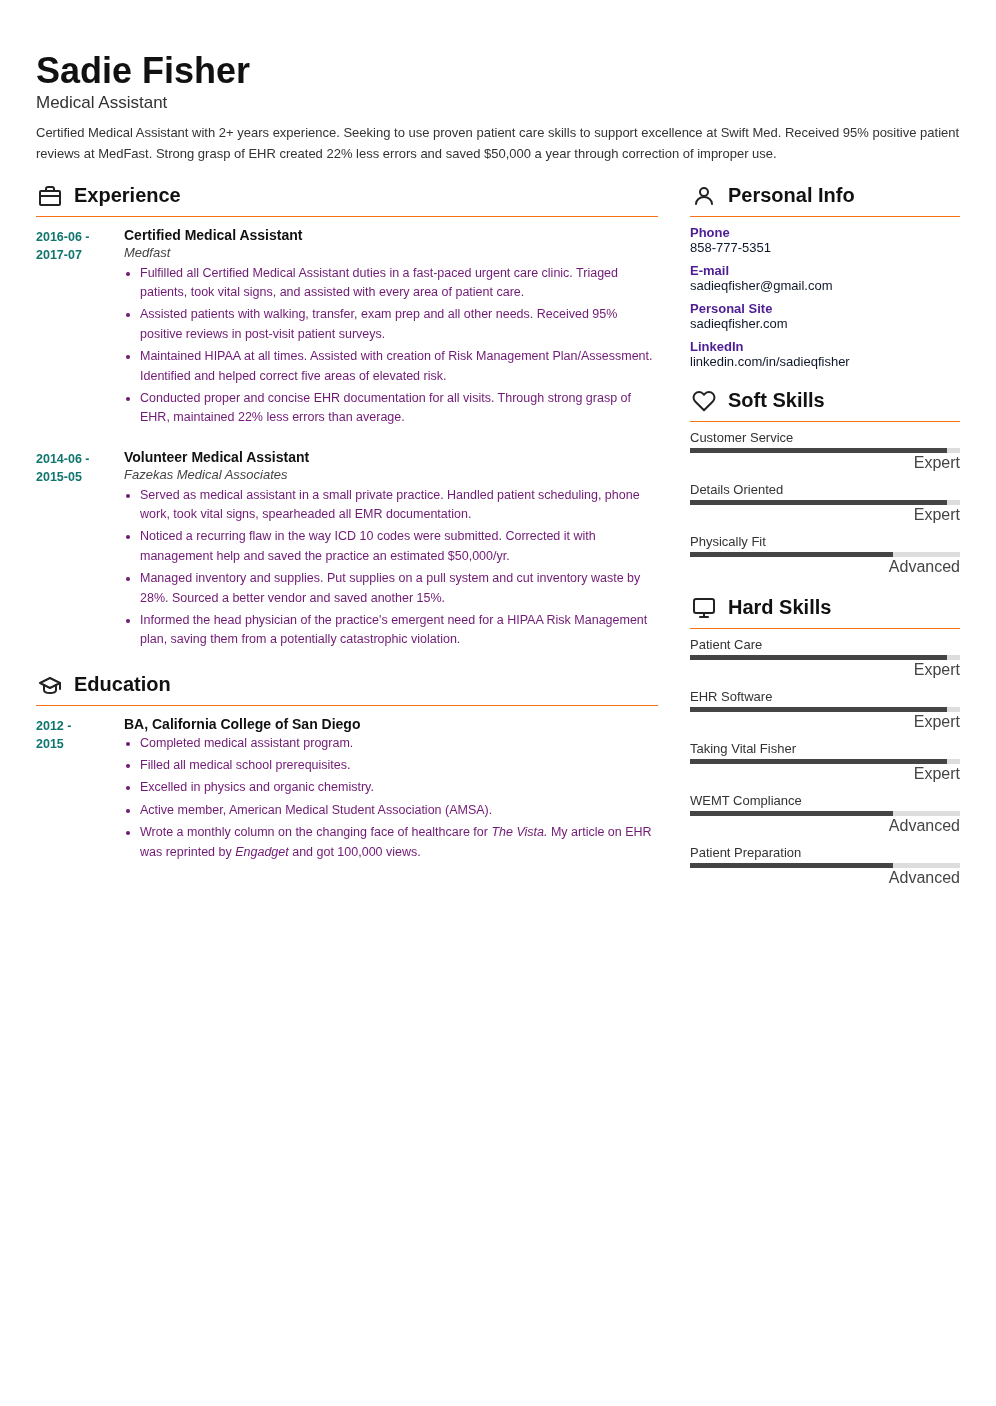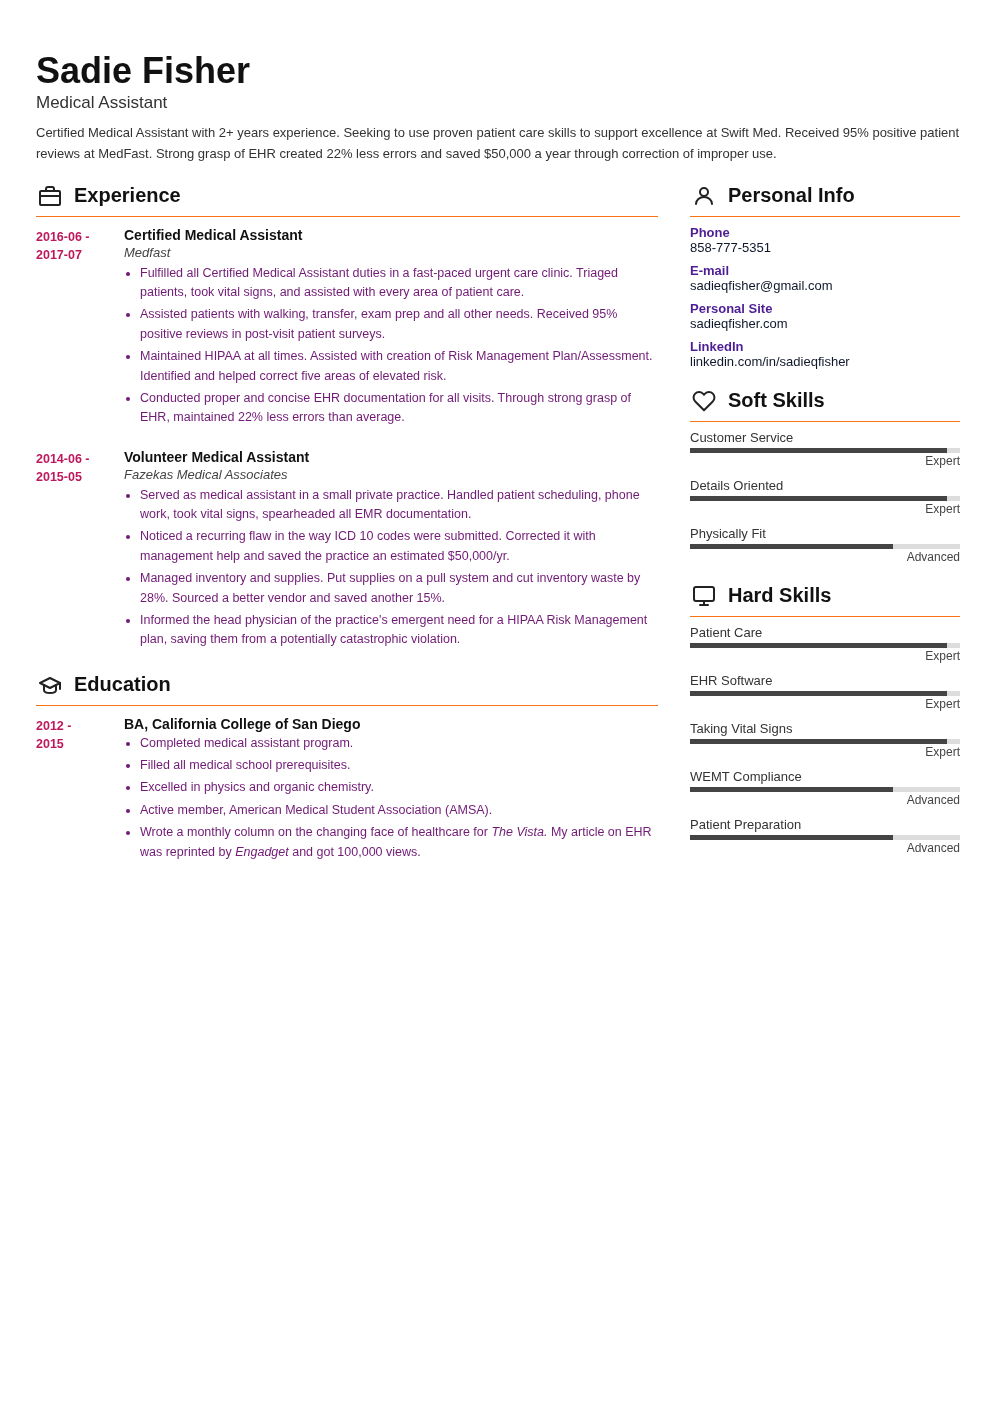--- a/index.html
+++ b/index.html
@@ -79,21 +79,21 @@
     }
     .entry {
       display: flex;
       gap: 0;
       margin-bottom: 18px;
     }
     .entry-dates {
       min-width: 88px;
       font-size: 12.5px;
       font-weight: 700;
-      color: #be185d;
+      color: #0f766e;
       padding-top: 1px;
       line-height: 1.5;
     }
     .entry-content {
       flex: 1;
     }
     .entry-title {
       font-size: 14px;
       font-weight: 700;
       color: #111;
@@ -166,21 +166,21 @@
       border-radius: 0;
       position: relative;
     }
     .skill-bar-fill {
       background: #444;
       height: 5px;
       border-radius: 0;
     }
     .skill-level-label {
       text-align: right;
-      font-size: 12px;
+      font-size: 16px;
       color: #444;
       margin-top: 1px;
     }
 
     .section-gap {
       margin-bottom: 18px;
     }
   </style>
 </head>
 <body>
@@ -379,21 +379,21 @@
 
           <div class="skill-item">
             <div class="skill-name">EHR Software</div>
             <div class="skill-bar-container">
               <div class="skill-bar-fill" style="width:95%"></div>
             </div>
             <div class="skill-level-label">Expert</div>
           </div>
 
           <div class="skill-item">
-            <div class="skill-name">Taking Vital Signs</div>
+            <div class="skill-name">Taking Vital Fisher</div>
             <div class="skill-bar-container">
               <div class="skill-bar-fill" style="width:95%"></div>
             </div>
             <div class="skill-level-label">Expert</div>
           </div>
 
           <div class="skill-item">
             <div class="skill-name">WEMT Compliance</div>
             <div class="skill-bar-container">
               <div class="skill-bar-fill" style="width:75%"></div>

